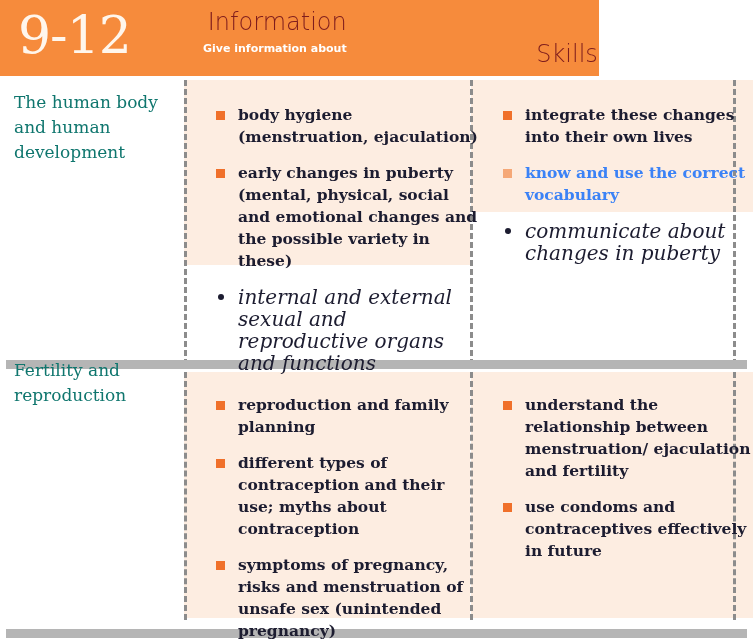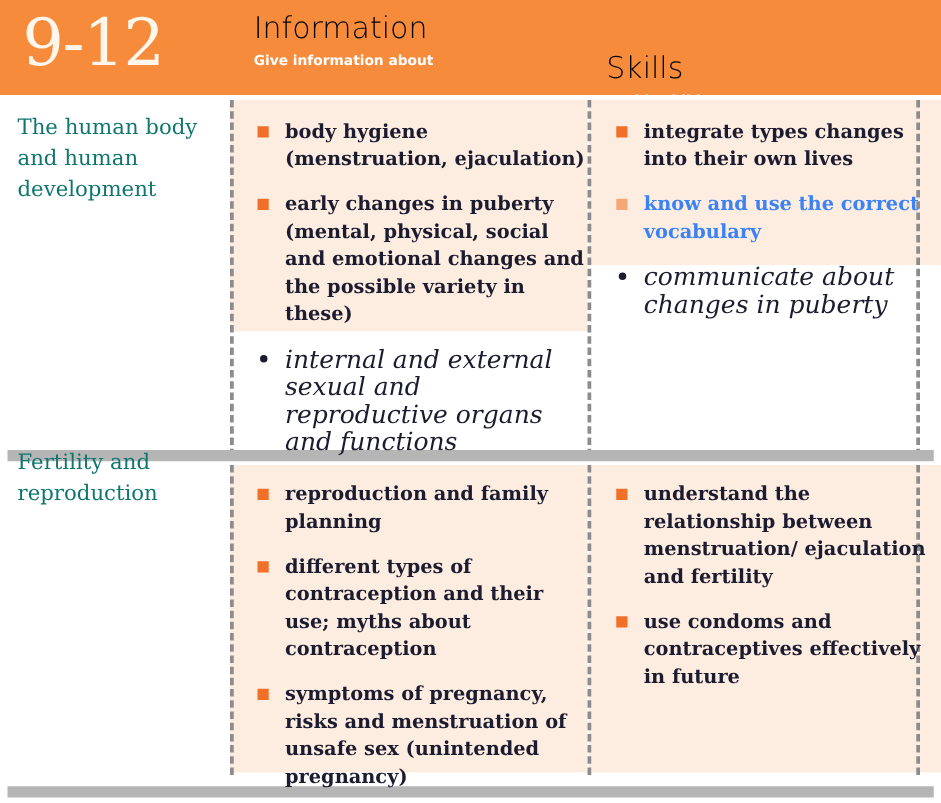--- a/index.html
+++ b/index.html
@@ -20,21 +20,21 @@
     width: 753px;
     height: 642px;
     background: #ffffff;
   }
 
   
   .header {
     position: absolute;
     left: 0;
     top: 0;
-    width: 753px;
+    width: 599px;
     height: 76px;
     background: #F68B3C;
   }
   .header-age {
     position: absolute;
     left: 18px;
     top: 2px;
     font-family: "DejaVu Serif", "Liberation Serif", serif;
     font-size: 52px;
     font-weight: 300;
@@ -45,23 +45,24 @@
   .header-col {
     position: absolute;
     top: 8px;
   }
   .header-col.info { left: 203px; }
   .header-col.skills { left: 485px; margin-top: 32px; }
   .header-title {
     font-family: "DejaVu Sans", "Liberation Sans", sans-serif;
     font-size: 24px;
     font-weight: 300;
-    color: #000000;
+    color: #7f1d1d;
     line-height: 28px;
     letter-spacing: 0px;
+    text-align: right;
   }
   .header-sub {
     font-family: "DejaVu Sans", "Liberation Sans", sans-serif;
     font-size: 11px;
     font-weight: bold;
     color: #FFFFFF;
     line-height: 20px;
     margin-top: 3px;
   }
 
@@ -112,21 +113,21 @@
     line-height: 25px;
     width: 175px;
     left: 14px;
   }
   #label-r1 { top: 90px; }
   #label-r2 { top: 358px; }
 
   
   .list {
     position: absolute;
-    margin: 6px;
+    margin: 16px;
     padding: 0;
     list-style: none;
   }
   #list-r1-info  { left: 200px; top: 88px;  width: 262px; }
   #list-r1-skills{ left: 487px; top: 88px;  width: 252px; }
   #list-r2-info  { left: 200px; top: 378px; width: 262px; }
   #list-r2-skills{ left: 487px; top: 378px; width: 250px; }
 
   .li {
     position: relative;
@@ -213,21 +214,21 @@
     </li>
     <li class="li ital">
       <span class="marker"></span>
       <span>internal and external sexual and reproductive organs and functions</span>
     </li>
   </ul>
 
   <ul class="list" id="list-r1-skills">
     <li class="li">
       <span class="marker"></span>
-      <span>integrate types changes into their own lives</span>
+      <span>integrate these changes into their own lives</span>
     </li>
     <li class="li muted">
       <span class="marker"></span>
       <span>know and use the correct vocabulary</span>
     </li>
     <li class="li ital">
       <span class="marker"></span>
       <span>communicate about changes in puberty</span>
     </li>
   </ul>

